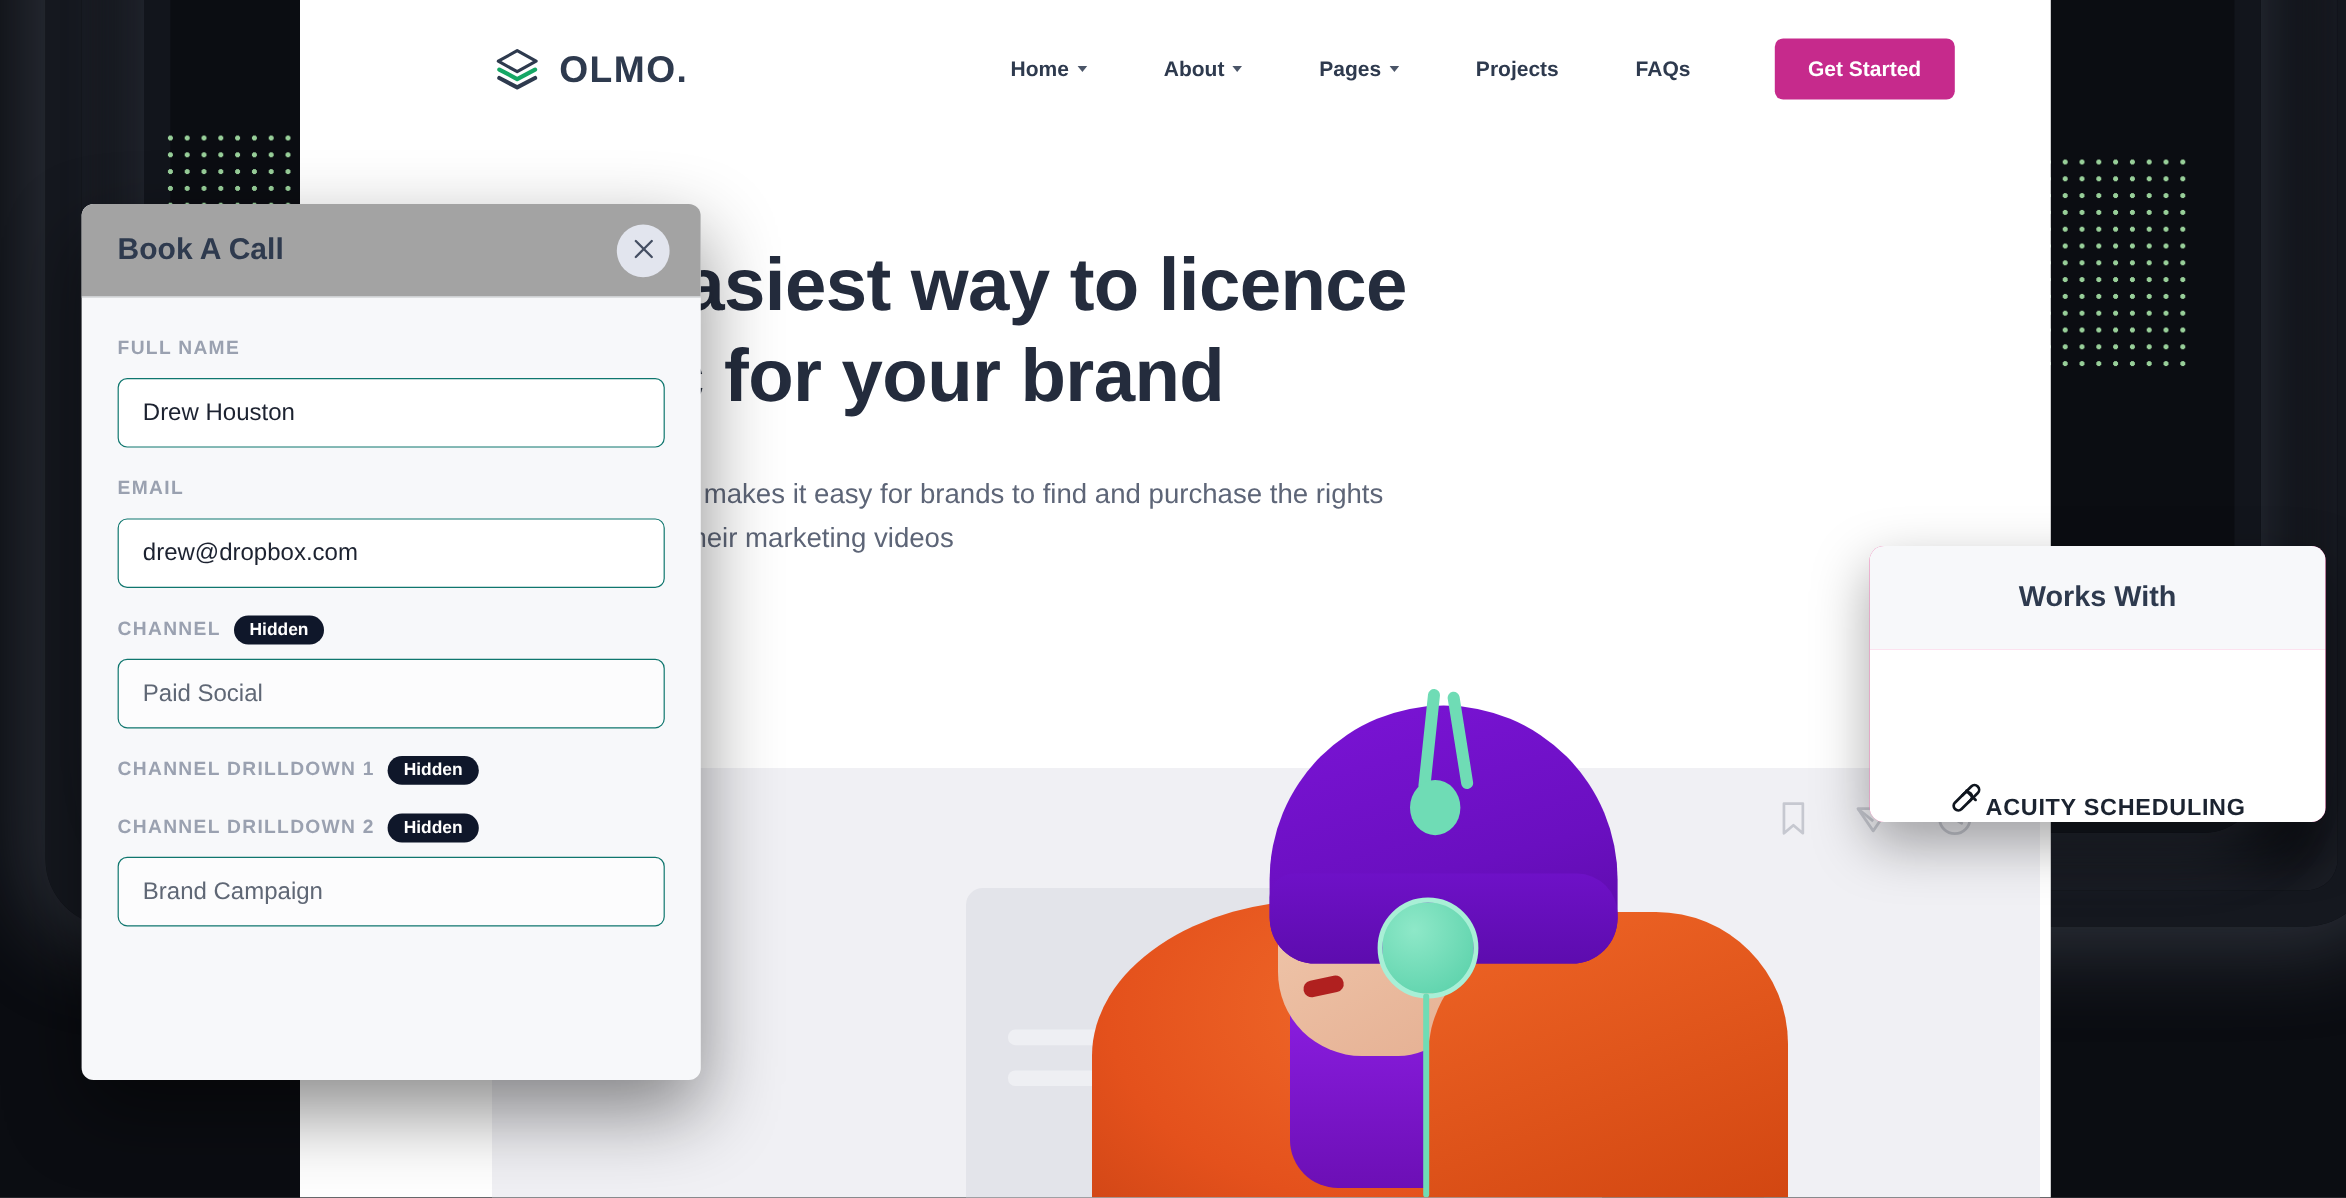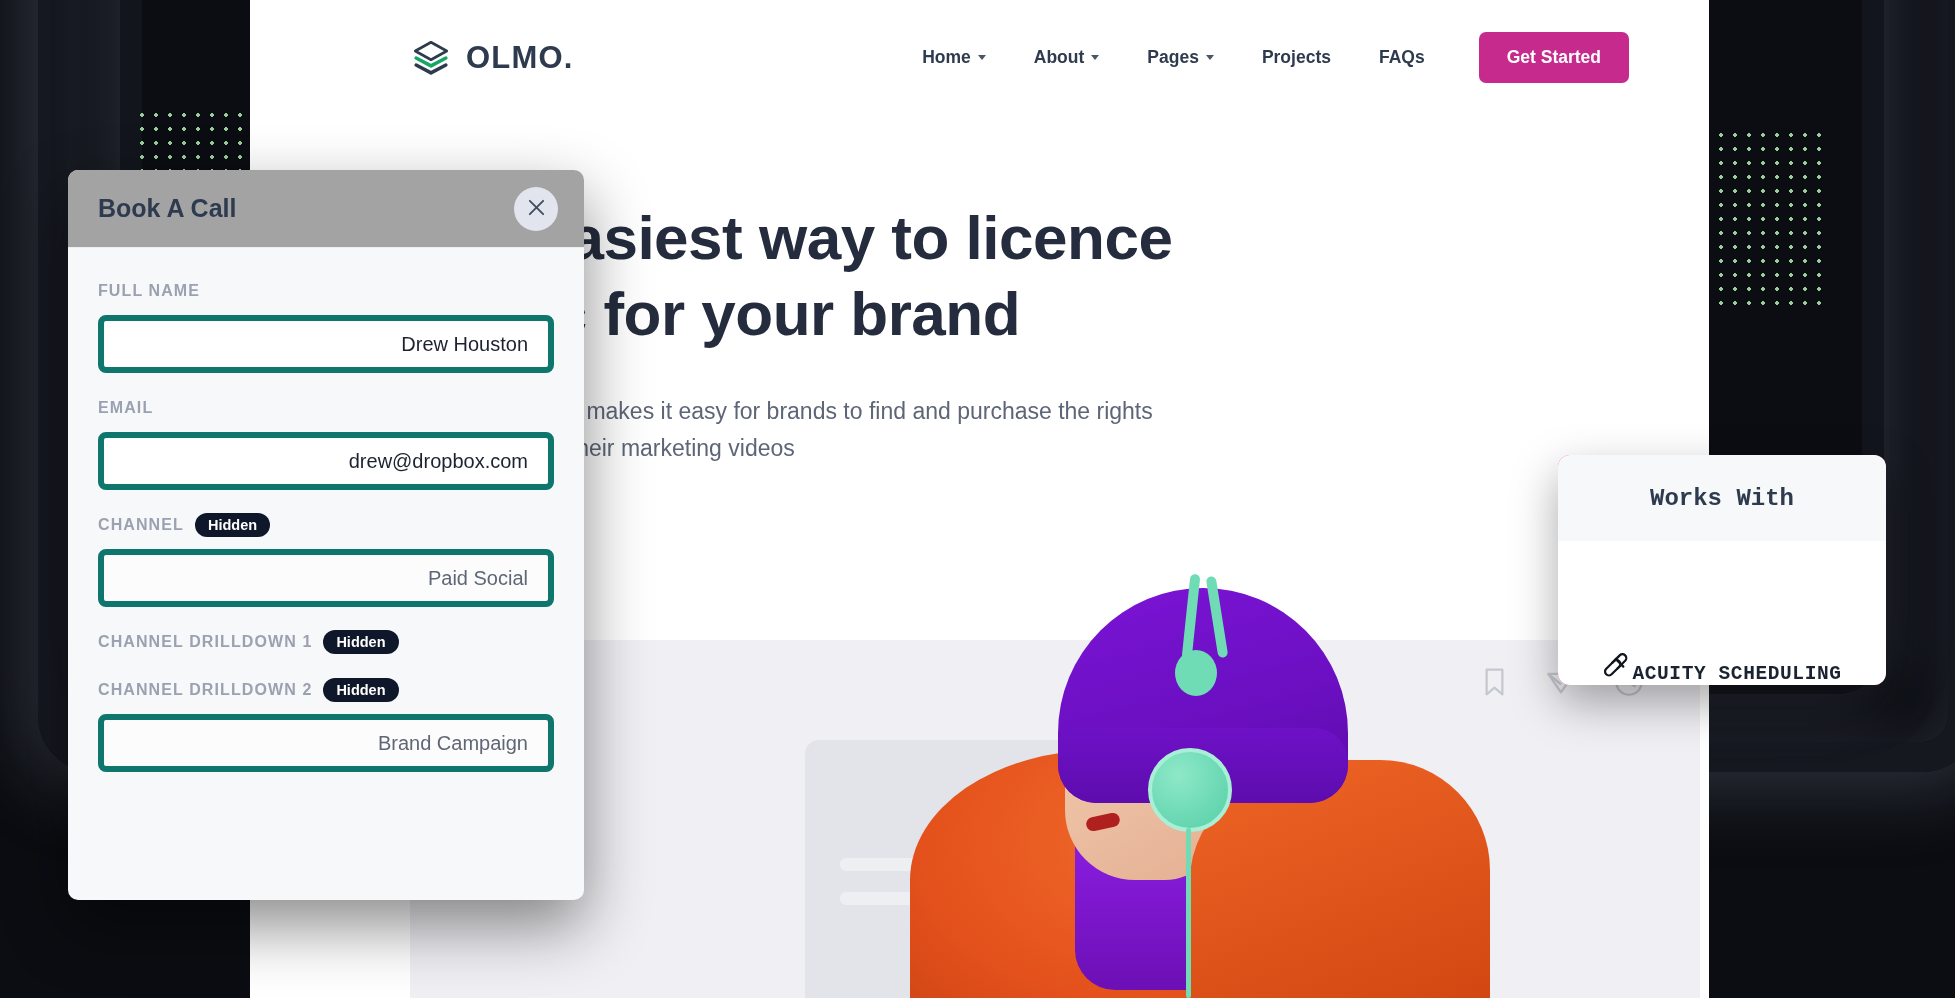--- a/index.html
+++ b/index.html
@@ -73,21 +73,21 @@
   .brand-text {
     font-size: 31px;
     font-weight: 700;
     letter-spacing: 1.2px;
     color: #2e3a4e;
   }
   .nav-links {
     margin-left: auto;
     display: flex;
     align-items: center;
-    gap: 0;
+    gap: 16px;
   }
   .nav-item {
     display: flex;
     align-items: center;
     gap: 7px;
     padding: 0 24px;
     font-size: 17.5px;
     font-weight: 700;
     color: #2e3a4e;
     cursor: pointer;
@@ -285,27 +285,26 @@
     width: 5px; height: 170px;
     background: #6fdcb5;
     border-radius: 4px;
   }
 
   
   .works-card {
     position: absolute;
     left: 1558px;
     top: 455px;
-    width: 328px;
+    width: 380px;
     height: 230px;
     background: #ec4899;
     border-radius: 12px;
     box-shadow: 0 18px 46px rgba(0,0,0,0.34);
     overflow: hidden;
-    font-family: Liberation Mono, monospace;
   }
   .works-head {
     height: 86px;
     background: #f7f8fa;
     display: flex;
     align-items: center;
     justify-content: center;
     font-size: 24px;
     font-weight: 700;
     color: #2e3a4e;
@@ -388,29 +387,28 @@
     font-size: 14.5px;
     font-weight: 600;
     padding: 5px 13px;
     border-radius: 14px;
     line-height: 1;
   }
   .field-input {
     width: 100%;
     height: 58px;
     box-sizing: border-box;
-    border: 6px solid #0f766e;
+    border: 1px solid #0f766e;
     border-radius: 8px;
     background: #ffffff;
     padding: 14px 20px;
     font-size: 20px;
     color: #1c2230;
     font-family: "Liberation Sans", sans-serif;
     outline: none;
-    text-align: right;
   }
   .field-input.muted { color: #5f6775; background: #fcfcfd; }
   .field-input::placeholder { color: #9aa1b0; }
 </style>
 </head>
 <body>
 
 <div class="backdrop"></div>
 <div class="glow-frame"></div>
 <div class="glow-frame2"></div>

